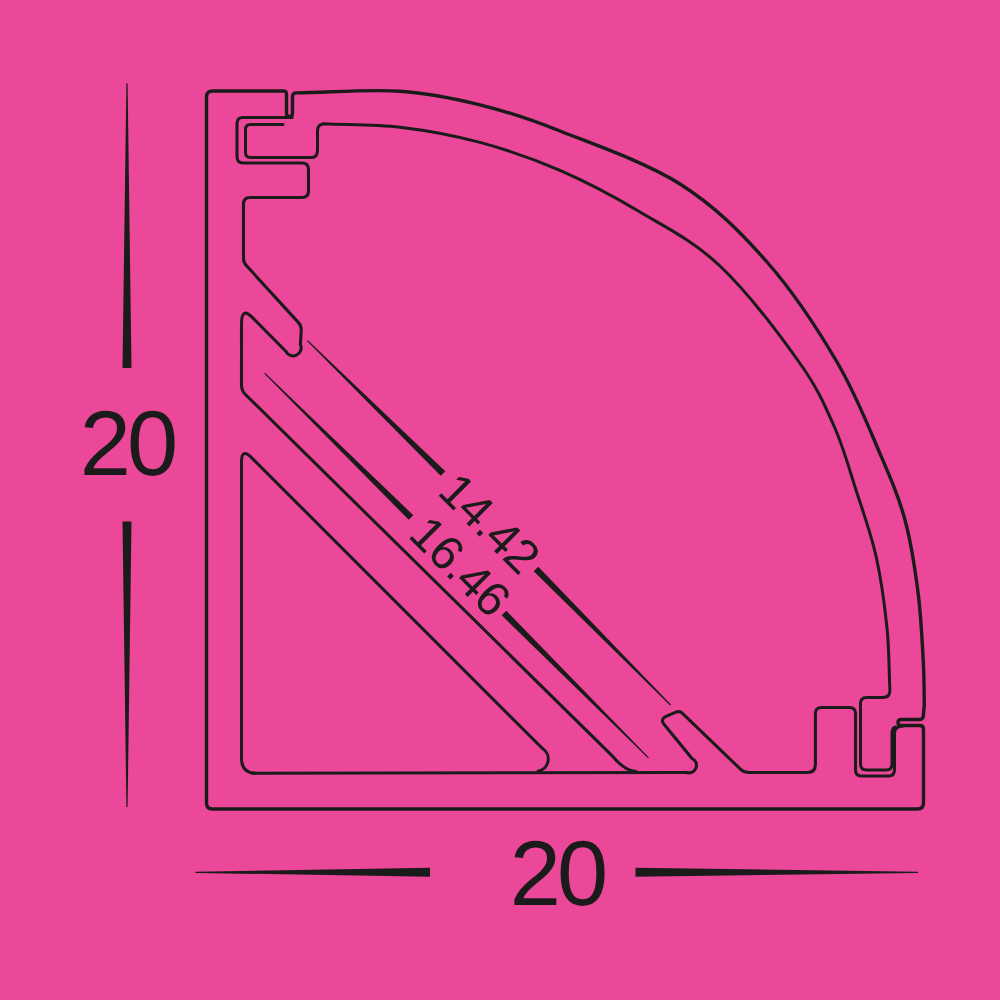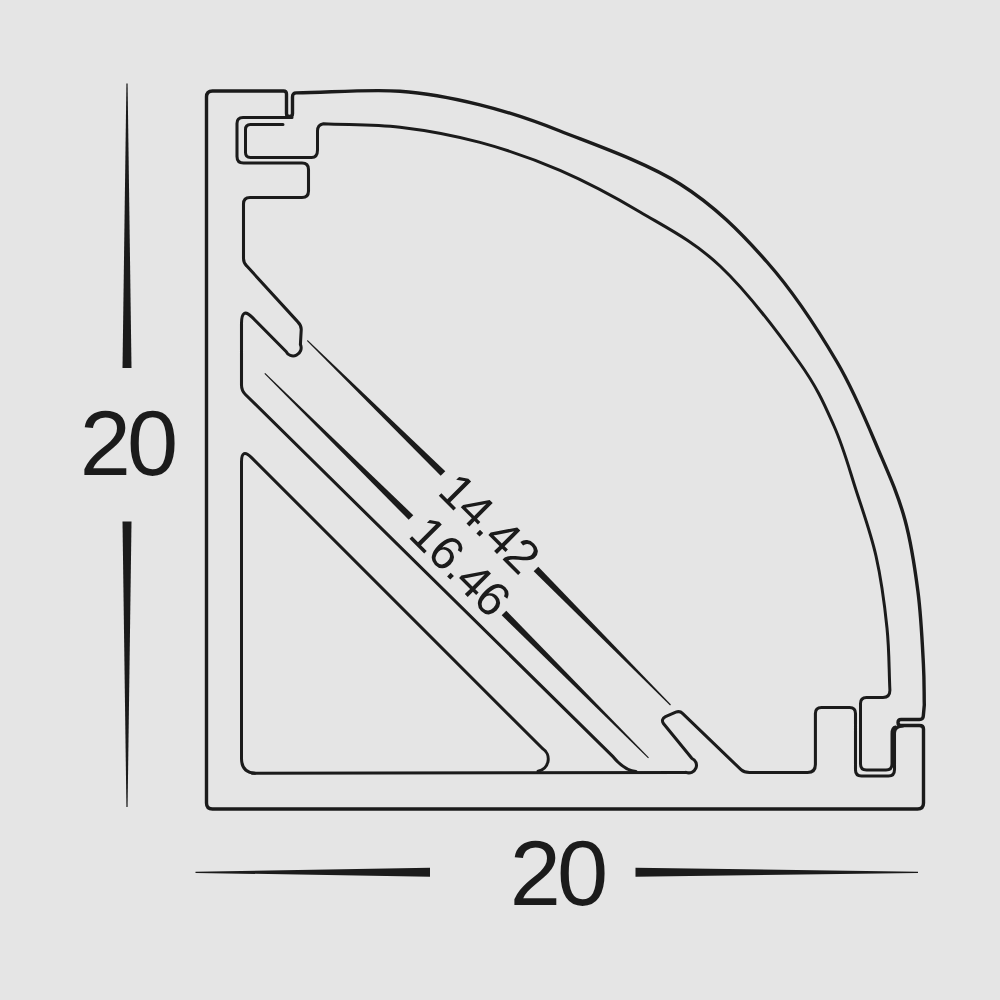--- a/index.html
+++ b/index.html
@@ -1,16 +1,16 @@
 <!DOCTYPE html>
 <html><head>
 <meta charset="utf-8">
 <style>
   html,body{margin:0;padding:0;background:#ffffff;}
-  .wrap{width:1000px;height:1000px;position:relative;background:#e5e5e5;overflow:hidden;}
+  .wrap{width:1000px;height:1000px;position:relative;background:#ec4899;overflow:hidden;}
   text{font-family:"Liberation Sans", sans-serif;fill:#1b1b1b;text-rendering:geometricPrecision;}
 </style>
 </head>
 <body>
 <div class="wrap">
 <svg width="1000" height="1000" viewBox="0 0 1000 1000">
   <g fill="none" stroke="#1b1b1b" stroke-linecap="round" stroke-linejoin="round">
 
     <path stroke-width="3.4" d="M 206.5 97
       Q 206.5 91 212.5 91

